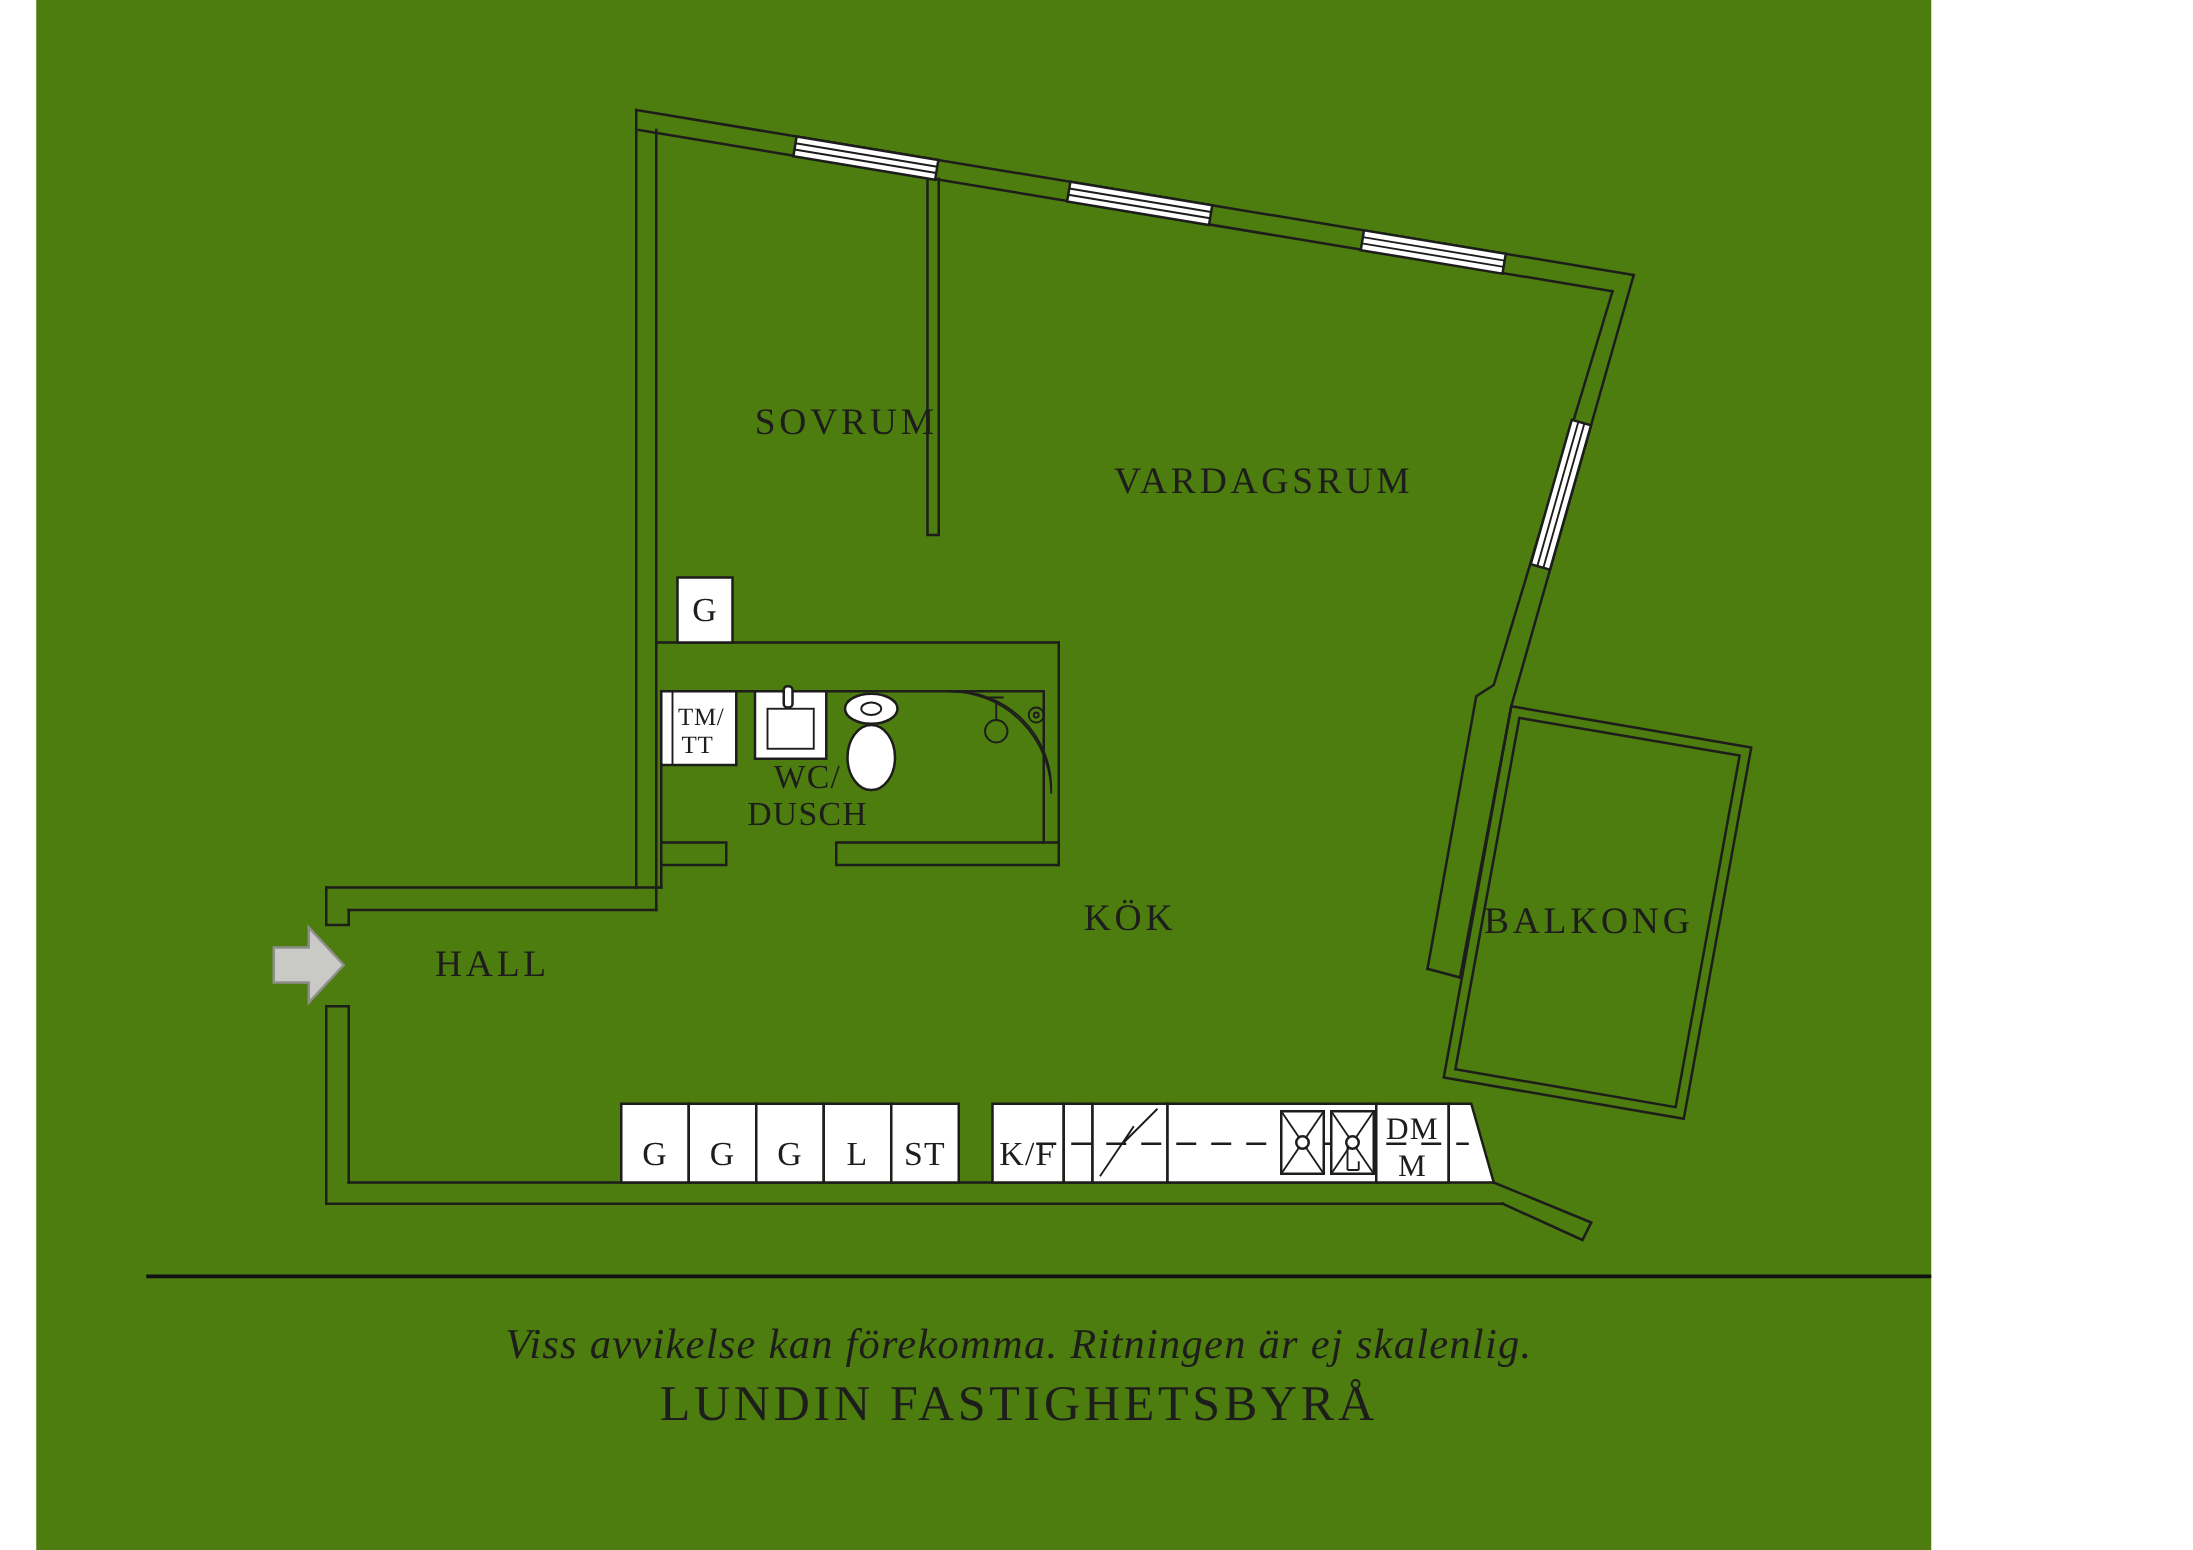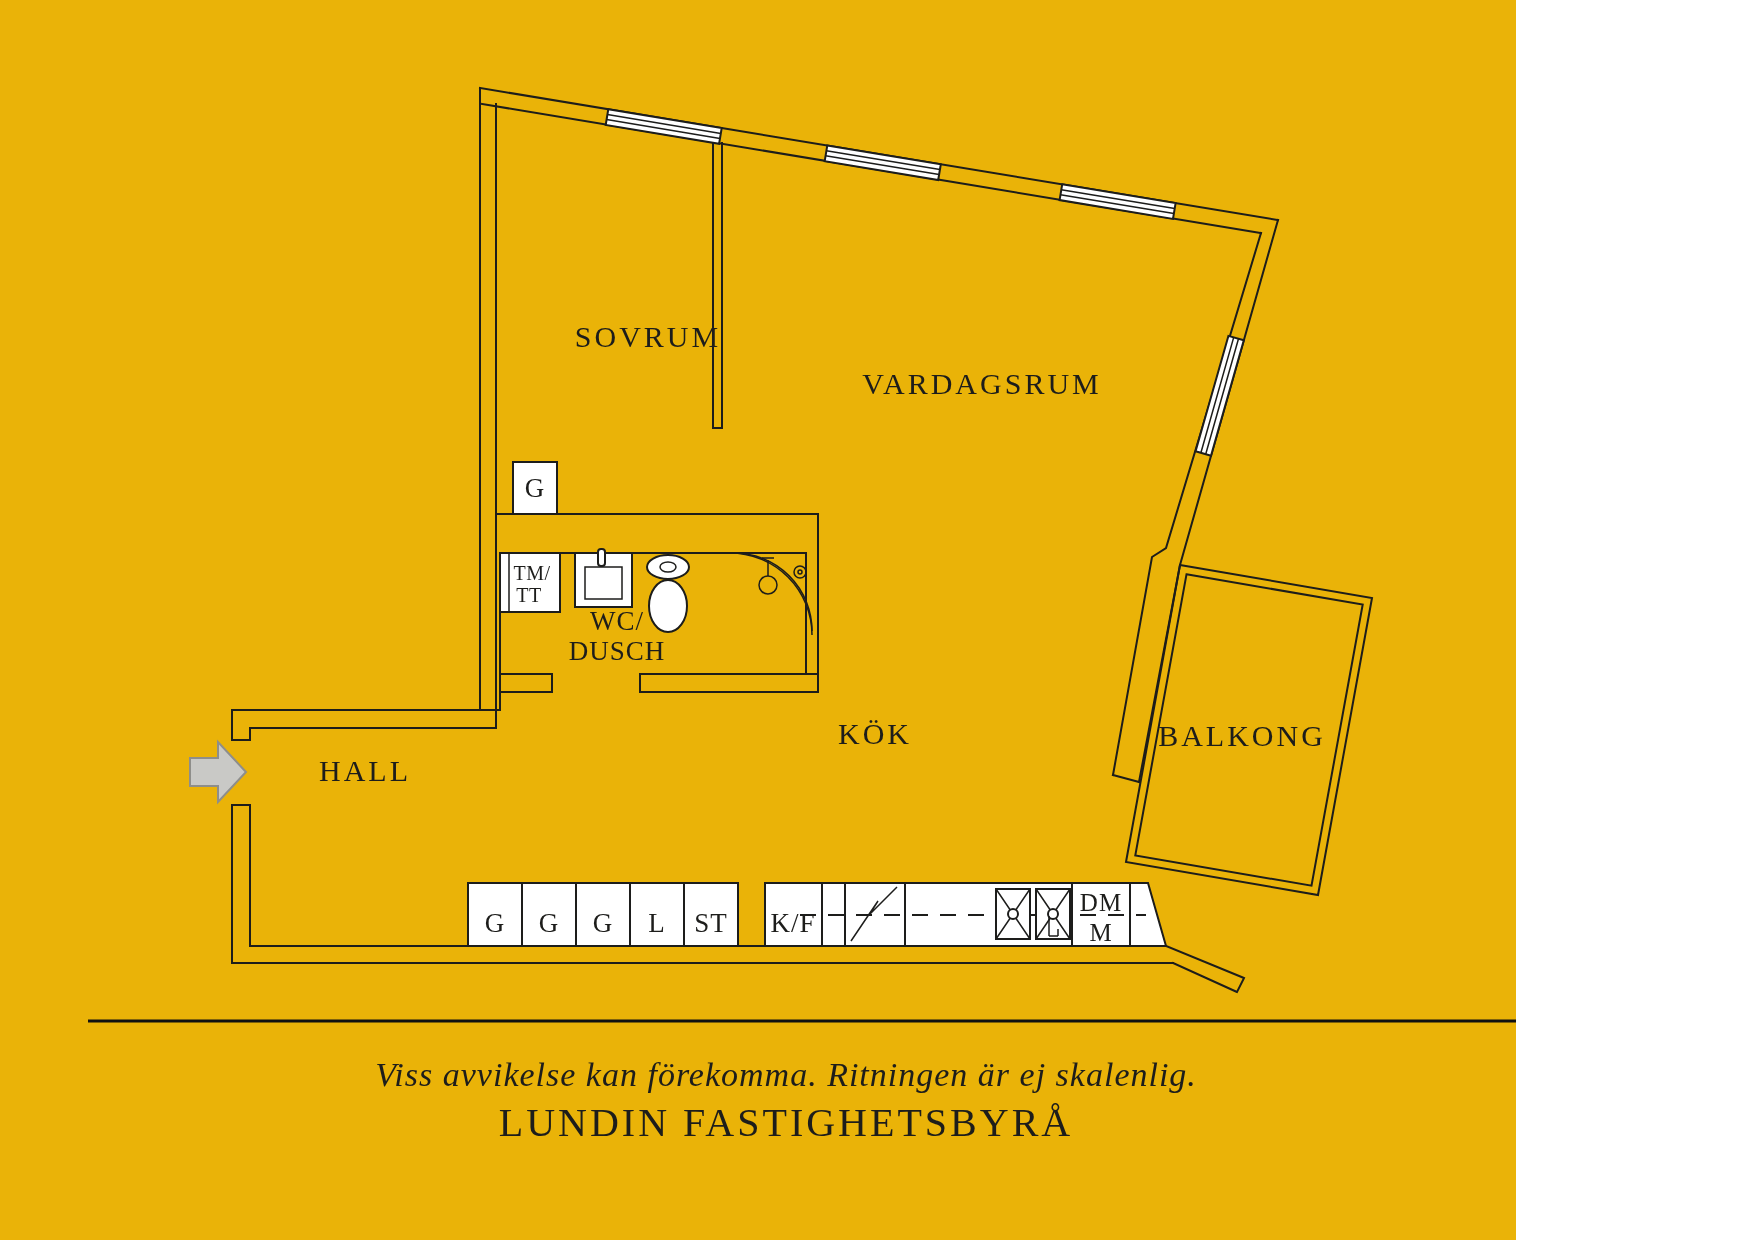--- a/index.html
+++ b/index.html
@@ -1,16 +1,16 @@
 <!DOCTYPE html>
 <html><head>
 <meta charset="utf-8">
 <style>
   html,body{margin:0;padding:0;background:#ffffff;}
-  .page{position:relative;width:1516px;height:1240px;background:#eab308;overflow:hidden;}
+  .page{position:relative;width:1516px;height:1240px;background:#4d7c0f;overflow:hidden;margin-left:29px;}
   svg{display:block;}
   text{font-family:"Liberation Serif", serif; fill:#1d1d1b;}
   .room-label{font-size:30px;letter-spacing:3px;}
   .small-label{font-size:27px;letter-spacing:1px;}
   .tiny-label{font-size:20px;letter-spacing:0.5px;}
   .dm-label{font-size:25px;letter-spacing:1px;}
   .n-label{font-size:26px;}
   .footer-italic{font-size:34px;font-style:italic;letter-spacing:1px;}
   .footer-brand{font-size:40px;letter-spacing:3px;}
   .wall{stroke:#1d1d1b;stroke-width:2;fill:none;stroke-linecap:square;}

